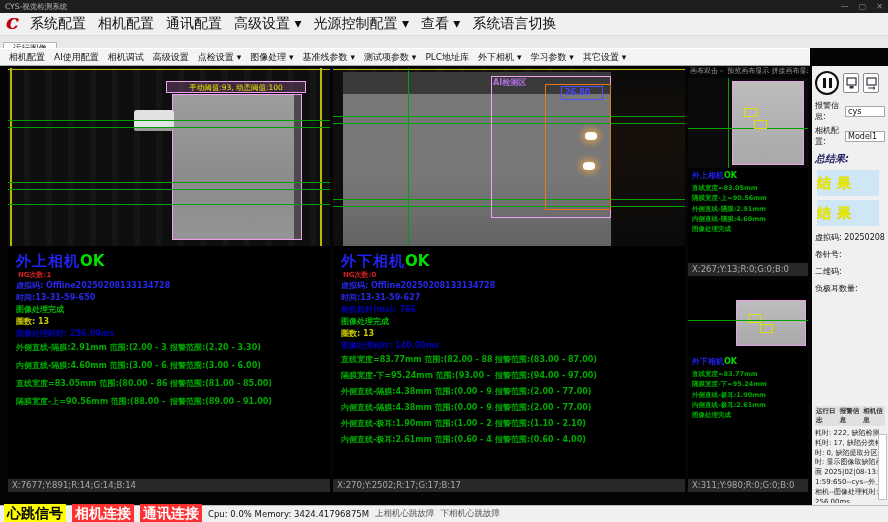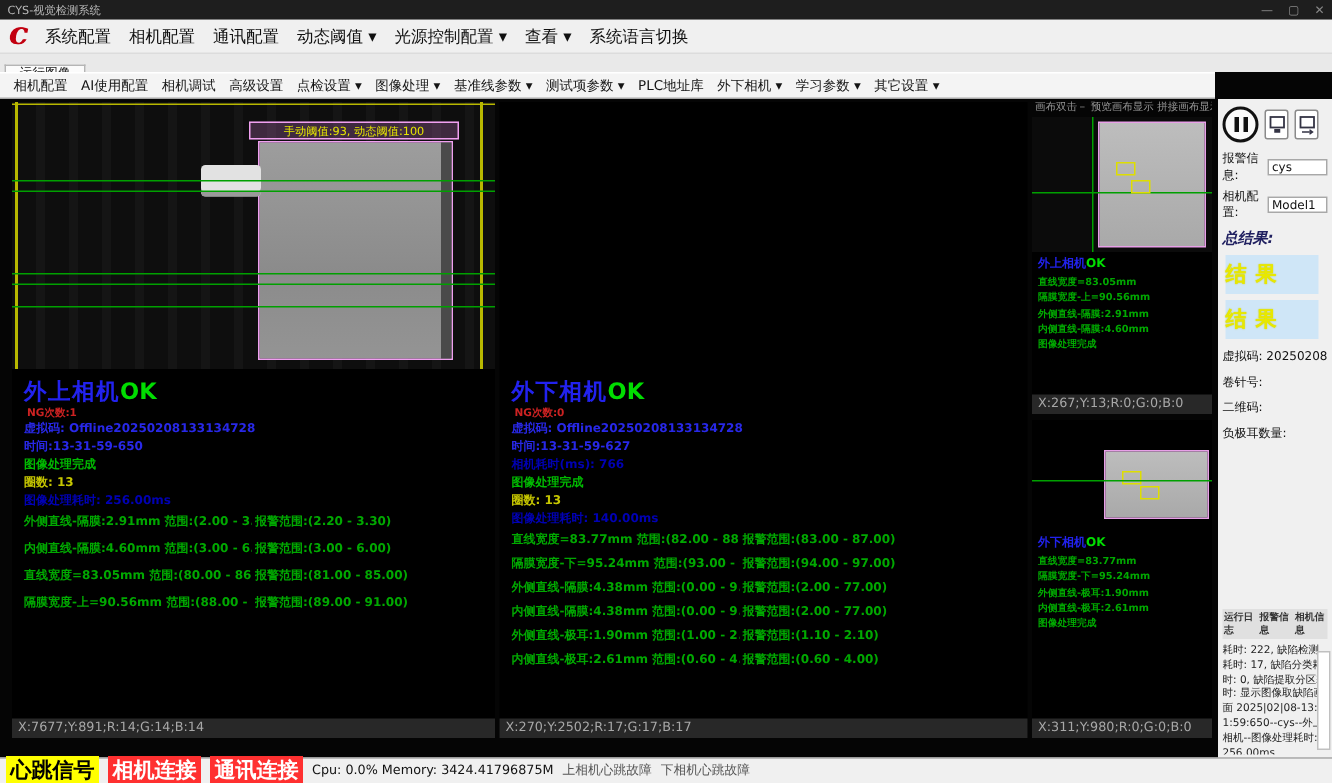--- a/index.html
+++ b/index.html
@@ -10,21 +10,21 @@
   .titlebar { position:absolute; top:0; left:0; right:0; height:13px; background:#1e1e1e;
     color:#b8b8b8; font-size:7.5px; display:flex; align-items:center; padding:0 5px; }
   .win-controls { margin-left:auto; display:flex; gap:10px; color:#8a8a8a; font-size:8px; }
   .win-controls span { cursor:default; }
 
   
   .menubar { position:absolute; top:13px; left:0; right:0; height:23px; background:#f0f0f0;
     border-bottom:1px solid #dcdcdc; display:flex; align-items:center; gap:12px; padding:0 6px; }
   .logo { color:#c20010; font-weight:bold; font-style:italic; font-size:15px;
     font-family:"DejaVu Serif", serif; line-height:1; text-shadow:1px 0 0 #c20010; }
-  .menu-item { font-size:11px; color:#101010; white-space:nowrap; cursor:default; }
+  .menu-item { font-size:14px; color:#101010; white-space:nowrap; cursor:default; }
 
   
   .tabrow { position:absolute; top:36px; left:0; right:0; height:12px; background:#e9e9e9; }
   .tab { display:inline-block; margin-left:3px; padding:0 9px; height:12px; line-height:11px;
     background:#fbfbfb; border:1px solid #b5b5b5; border-bottom:none; font-size:8.5px; color:#222; }
 
   
   .toolbarrow { position:absolute; top:48px; left:0; width:810px; height:18px; background:#f4f4f4;
     border-bottom:1px solid #a8a8a8; border-top:1px solid #fff; display:flex; align-items:center;
     gap:9px; padding:0 9px; }
@@ -133,21 +133,21 @@
       <span>▢</span>
       <span>✕</span>
     </div>
   </div>
 
   <div class="menubar">
     <span class="logo">C</span>
     <span class="menu-item">系统配置</span>
     <span class="menu-item">相机配置</span>
     <span class="menu-item">通讯配置</span>
-    <span class="menu-item">动态阈值 ▾</span>
+    <span class="menu-item">高级设置 ▾</span>
     <span class="menu-item">光源控制配置 ▾</span>
     <span class="menu-item">查看 ▾</span>
     <span class="menu-item">系统语言切换</span>
   </div>
 
   <div class="tabrow">
     <span class="tab">运行图像</span>
   </div>
 
   <div class="toolbarrow">
@@ -204,20 +204,37 @@
       </div>
       <div class="mrow" style="top:328px;">
         <span class="m">隔膜宽度-上=90.56mm 范围:(88.00 - 92.00)</span>
           <span class="a">报警范围:(89.00 - 91.00)</span>
       </div>
 
       <div class="coord-strip">X:7677;Y:891;R:14;G:14;B:14</div>
     </div>
 
     <div class="camview" style="left:333px; top:2px; width:352px; height:424px;">
+      <div class="img-area">
+        <div class="big-gray"></div>
+        <div class="warm-zone"></div>
+        <div class="yline-h" style="top:1px;"></div>
+        <div class="gline-v" style="left:75px;"></div>
+        <div class="gline-h" style="top:48px;"></div>
+        <div class="gline-h" style="top:55px;"></div>
+        <div class="gline-h" style="top:131px;"></div>
+        <div class="gline-h" style="top:138px;"></div>
+        <div class="rect-pink" style="left:158px; top:8px; width:120px; height:142px;"></div>
+        <div class="rect-orange" style="left:212px; top:16px; width:66px; height:126px;"></div>
+        <div class="rect-blue" style="left:228px; top:18px; width:42px; height:14px;"></div>
+        <div class="ai-label" style="left:160px; top:9px;">AI检测区</div>
+        <div class="val-label" style="left:232px; top:20px;">26.80</div>
+        <div class="glint" style="left:252px; top:64px;"></div>
+        <div class="glint" style="left:250px; top:94px;"></div>
+      </div>
 
       <div class="vtitle"><span>外下相机</span><span class="ok">OK</span></div>
       <div class="vng">NG次数:0</div>
       <div class="vinfo c-blue" style="top:212px;">虚拟码: Offline20250208133134728</div>
       <div class="vinfo c-blue" style="top:224px;">时间:13-31-59-627</div>
       <div class="vinfo c-dimblue" style="top:236px;">相机耗时(ms): 766</div>
       <div class="vinfo c-green" style="top:248px;">图像处理完成</div>
       <div class="vinfo c-yellow" style="top:260px;">圈数: 13</div>
       <div class="vinfo c-dimblue" style="top:272px;">图像处理耗时: 140.00ms</div>
 

